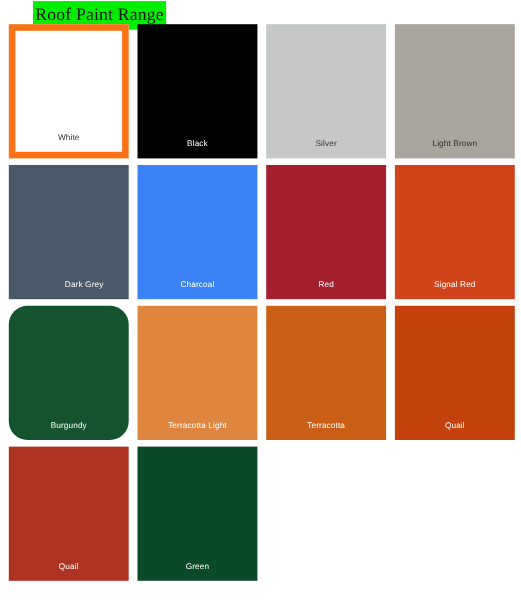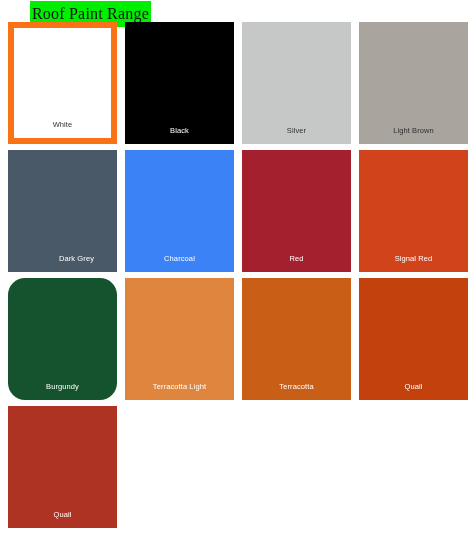--- a/index.html
+++ b/index.html
@@ -118,15 +118,18 @@
       </div>
       <div class="swatch" style="background: rgb(201, 95, 22);">
         <span class="swatch-label" style="color: rgb(255, 255, 255);">Terracotta</span>
       </div>
       <div class="swatch" style="background: #c2410c;">
         <span class="swatch-label" style="color: rgb(255, 255, 255);">Quail</span>
       </div>
       <div class="swatch" style="background: rgb(175, 51, 34);">
         <span class="swatch-label" style="color: rgb(255, 255, 255);">Quail</span>
       </div>
+      <div class="swatch" style="background: rgb(10, 74, 40);">
+        <span class="swatch-label" style="color: rgb(255, 255, 255);">Green</span>
+      </div>
     </div>
 
 </div>
 
 </body></html>

